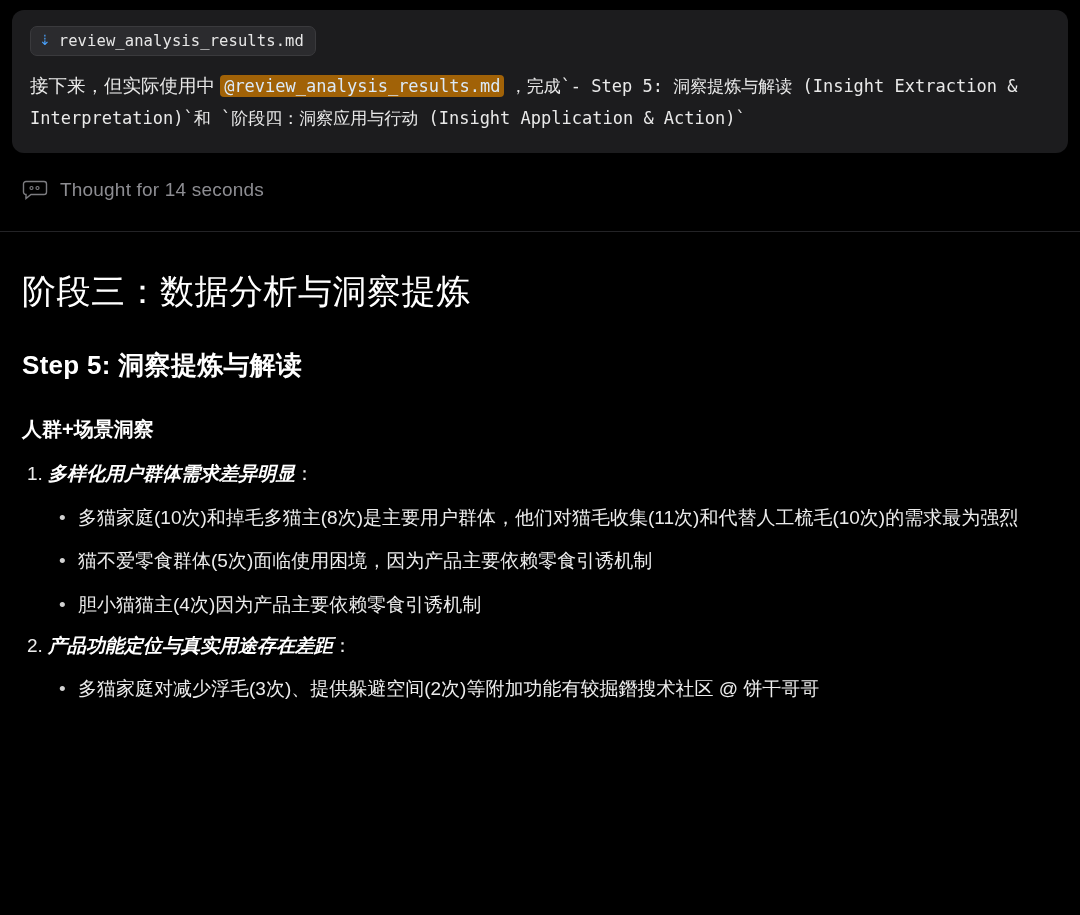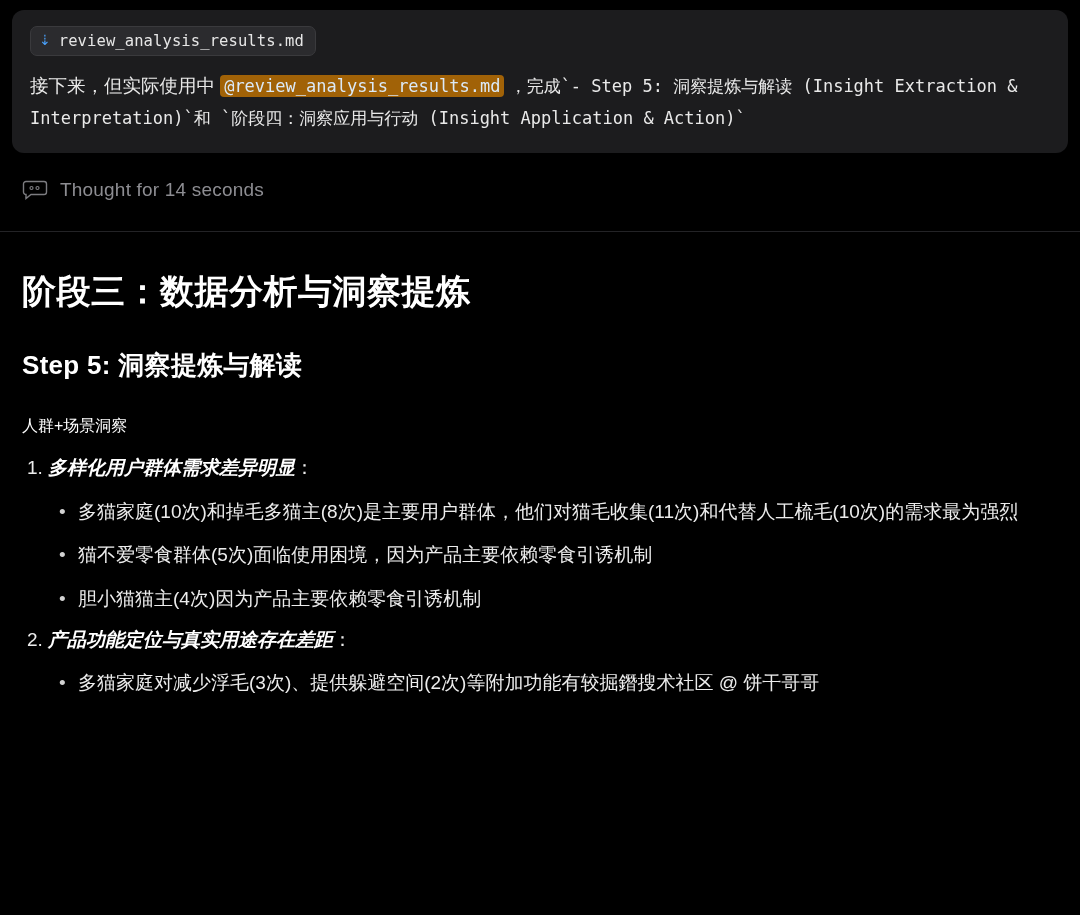--- a/index.html
+++ b/index.html
@@ -105,35 +105,35 @@
     margin: 22px 0 0 0;
   }
 
   
   .answer {
     padding: 0 22px;
   }
   h1.sect-title {
     font-size: 34px;
     line-height: 1.25;
-    font-weight: bold;
+    font-weight: normal;
     color: #ffffff;
     margin: 38px 0 0 0;
     letter-spacing: 0.5px;
   }
   h2.step-title {
     font-size: 26px;
     font-weight: bold;
     color: #ffffff;
     margin: 36px 0 18px 0;
     letter-spacing: 0.3px;
   }
   h3.group-title {
-    font-size: 16px;
-    font-weight: normal;
+    font-size: 20px;
+    font-weight: bold;
     color: #ffffff;
     margin: 33px 0 0 0;
   }
   ol.num-list {
     margin: 16px 0 0 0;
     padding-left: 26px;
     list-style: decimal;
   }
   ol.num-list > li {
     font-size: 19px;

